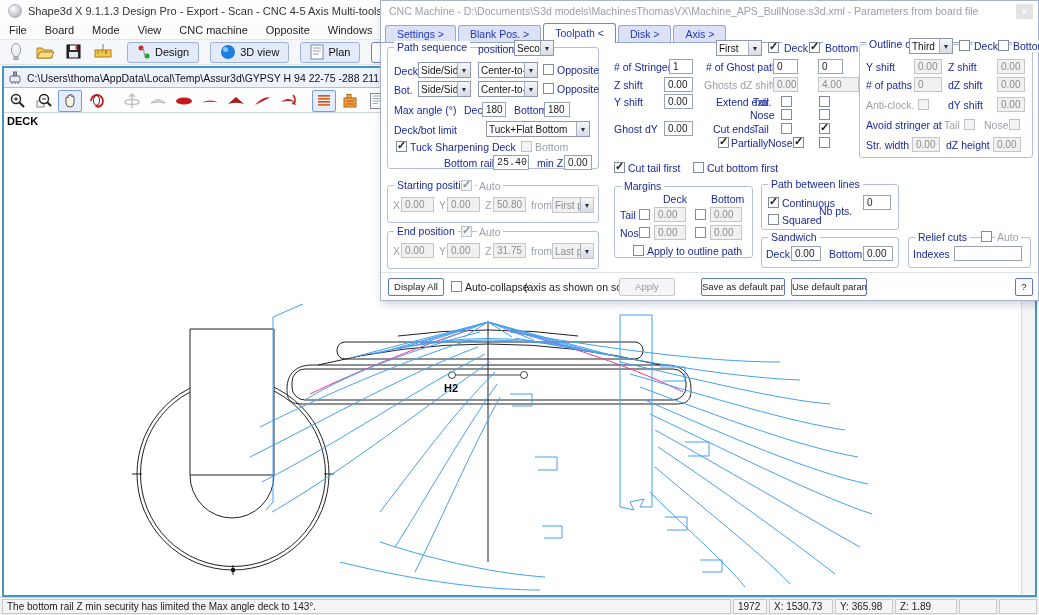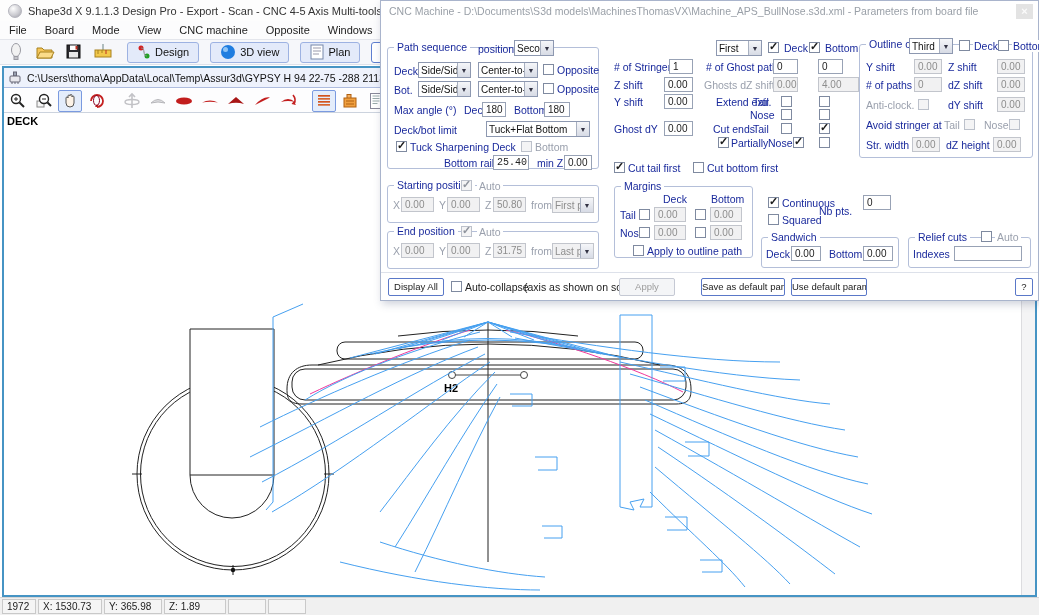--- a/index.html
+++ b/index.html
@@ -375,20 +375,27 @@
     </svg>
     <div id="vscroll">
         <div class="thumb"></div>
       </div>
   </div>
 </div>
 
 <div id="dlg">
   <div id="dlg-title">CNC Machine - D:\Documents\S3d models\MachinesThomasVX\Machine_APS_BullNose.s3d.xml - Parameters from board file</div>
   <div id="dlg-close">×</div>
+  <div id="tabs">
+    <span class="tab">Settings &gt;</span>
+    <span class="tab">Blank Pos. &gt;</span>
+    <span class="tab active">Toolpath &lt;</span>
+    <span class="tab">Disk &gt;</span>
+    <span class="tab">Axis &gt;</span>
+  </div>
 
   <div class="grp" style="left:6px;top:46px;width:212px;height:122px;">
     <span class="gt">Path sequence</span>
   </div>
   <span class="lbl" style="left:97px;top:42px;">position</span>
   <span class="dd" style="left:133px;top:39px;width:40px;">
       <span class="t">Second</span>
       <span class="a">▼</span>
     </span>
   <span class="lbl" style="left:13px;top:64px;">Deck</span>
@@ -554,20 +561,23 @@
   <span class="lbl" style="left:485px;top:118px;">Avoid stringer at</span>
   <span class="lbl gy" style="left:563px;top:118px;">Tail</span>
   <span class="cb dis" style="left:583px;top:118px;"></span>
   <span class="lbl gy" style="left:603px;top:118px;">Nose</span>
   <span class="cb dis" style="left:628px;top:118px;"></span>
   <span class="lbl" style="left:485px;top:138px;">Str. width</span>
   <span class="inp dis" style="left:531px;top:136px;width:28px;">0.00</span>
   <span class="lbl" style="left:565px;top:138px;">dZ height</span>
   <span class="inp dis" style="left:612px;top:136px;width:28px;">0.00</span>
 
+  <div class="grp" style="left:380px;top:183px;width:138px;height:46px;">
+    <span class="gt">Path between lines</span>
+  </div>
   <span class="cb checked" style="left:387px;top:196px;"></span>
   <span class="lbl" style="left:401px;top:196px;">Continuous</span>
   <span class="lbl" style="left:438px;top:196px;margin-top:8px;">Nb pts.</span>
   <span class="inp" style="left:482px;top:194px;width:28px;">0</span>
   <span class="cb" style="left:387px;top:213px;"></span>
   <span class="lbl" style="left:401px;top:213px;">Squared</span>
 
   <div class="grp" style="left:380px;top:236px;width:138px;height:31px;">
     <span class="gt">Sandwich</span>
   </div>
@@ -589,19 +599,20 @@
   <span class="cb" style="left:70px;top:280px;"></span>
   <span class="lbl dk" style="left:84px;top:280px;">Auto-collapse</span>
   <span class="lbl dk" style="left:143px;top:280px;">(axis as shown on screen)</span>
   <span class="fbtn dis" style="left:238px;top:277px;width:56px;">Apply</span>
   <span class="fbtn" style="left:320px;top:277px;width:84px;">Save as default param.</span>
   <span class="fbtn" style="left:410px;top:277px;width:76px;">Use default param.</span>
   <span class="fbtn" style="left:634px;top:277px;width:18px;">?</span>
 </div>
 
 <div id="statusbar">
+  <span class="scell msg">The bottom rail Z min security has limited the Max angle deck to 143°.</span>
   <span class="scell" style="width:34px;">1972</span>
   <span class="scell" style="width:64px;">X: 1530.73</span>
   <span class="scell" style="width:58px;">Y: 365.98</span>
   <span class="scell" style="width:62px;">Z: 1.89</span>
   <span class="scell" style="width:38px;"></span>
   <span class="scell" style="width:38px;"></span>
 </div>
 
 </body></html>

